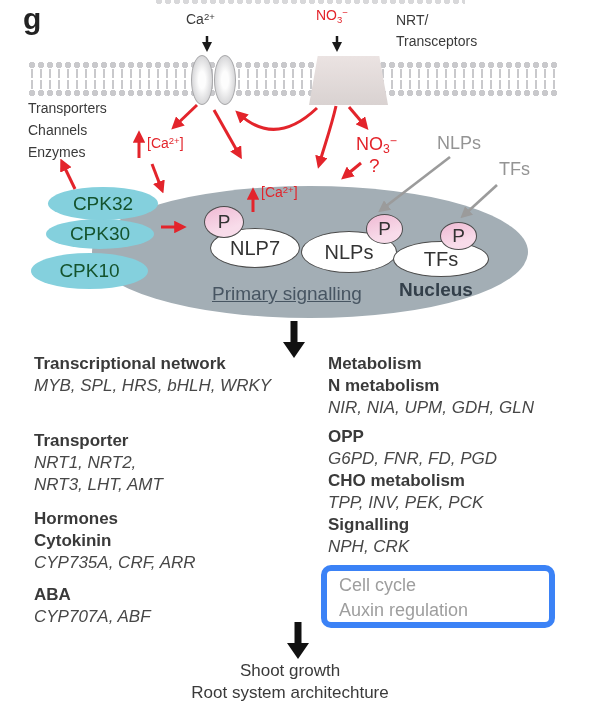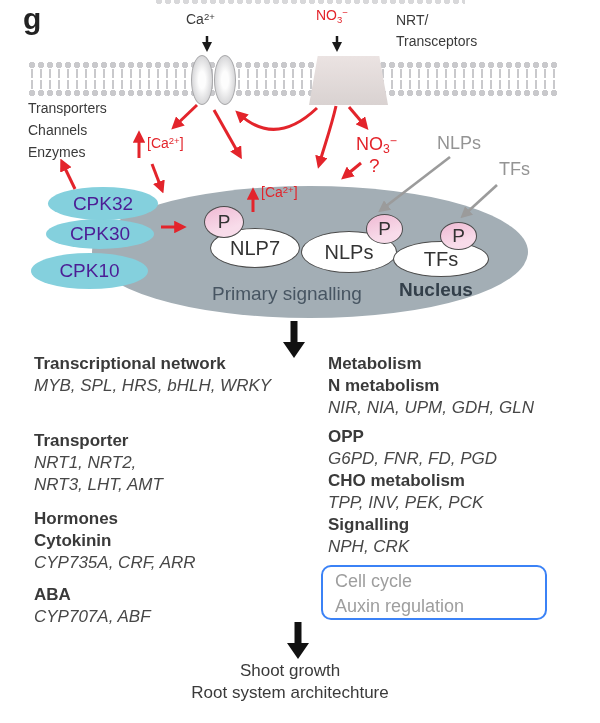--- a/index.html
+++ b/index.html
@@ -26,38 +26,38 @@
   .mem-gap{height:2px;}
 
   .channel{width:22px;height:50px;border:1.5px solid #a8a8aa;border-radius:50%;
            background:radial-gradient(closest-side,#fdfdfd 35%,#d7d7d9 100%);box-sizing:border-box;}
   .transceptor{width:79px;height:49px;background:linear-gradient(180deg,#ebe3e2 0%,#d9d2d1 100%);
                clip-path:polygon(11% 0%,89% 0%,100% 100%,0% 100%);}
 
   
   .nucleus{width:436px;height:132px;background:#a3aeb5;border-radius:50%;}
   .cpk{background:#84d0dd;border-radius:50%;display:flex;align-items:center;justify-content:center;
-       font-size:19px;color:#4c1d95;}
+       font-size:19px;color:#14532d;}
   .prot{background:#fff;border:1.7px solid #4c4c4c;border-radius:50%;display:flex;align-items:center;
         justify-content:center;font-size:20px;color:#333;box-sizing:border-box;}
   .pcirc{background:linear-gradient(160deg,#efb9d3 0%,#f8dcea 70%);border:1.6px solid #4c4c4c;
          border-radius:50%;display:flex;align-items:center;justify-content:center;font-size:19px;
          color:#333;box-sizing:border-box;}
 
   .t17{font-size:14px;}
   .t18{font-size:18px;}
   .lh22{line-height:22px;}
 
   .caption{font-size:19px;color:#475562;}
   .nuc-name{font-size:19px;font-weight:bold;color:#333f4a;}
 
   .genecol .head{font-size:17px;font-weight:bold;line-height:22px;color:#3a3a3a;}
   .genecol .genes{font-size:17px;font-style:italic;line-height:22px;color:#474747;}
 
-  .sidebox{width:210px;height:49px;border:2px solid #3b82f6;border-radius:10px;
+  .sidebox{width:210px;height:49px;border:6px solid #3b82f6;border-radius:10px;
            font-size:18px;line-height:25px;color:#9e9e9e;padding:2px 0 0 12px;}
 
   .outcome{width:400px;text-align:center;font-size:17px;line-height:22px;color:#3a3a3a;}
 
   svg.overlay{position:absolute;left:0;top:0;pointer-events:none;z-index:10;}
   .txt{z-index:20;}
 </style>
 </head>
 <body>
 
@@ -134,21 +134,21 @@
   <div class="abs pcirc" style="left:204px;top:206px;width:40px;height:32px;">
       <span>P</span>
     </div>
   <div class="abs pcirc" style="left:366px;top:214px;width:37px;height:30px;">
       <span>P</span>
     </div>
   <div class="abs pcirc" style="left:440px;top:222px;width:37px;height:28px;">
       <span>P</span>
     </div>
 
-  <div class="abs caption txt" style="left:212px;top:283px;">Primary signalling</div>
+  <div class="abs caption txt" style="left:212px;top:283px;text-decoration:underline;">Primary signalling</div>
   <div class="abs nuc-name txt" style="left:399px;top:279px;">Nucleus</div>
 
   <div class="abs genecol txt" style="left:34px;top:353px;">
     <div class="head">Transcriptional network</div>
     <div class="genes">MYB, SPL, HRS, bHLH, WRKY</div>
   </div>
   <div class="abs genecol txt" style="left:34px;top:430px;">
     <div class="head">Transporter</div>
     <div class="genes">NRT1, NRT2,</div>
     <div class="genes">NRT3, LHT, AMT</div>

